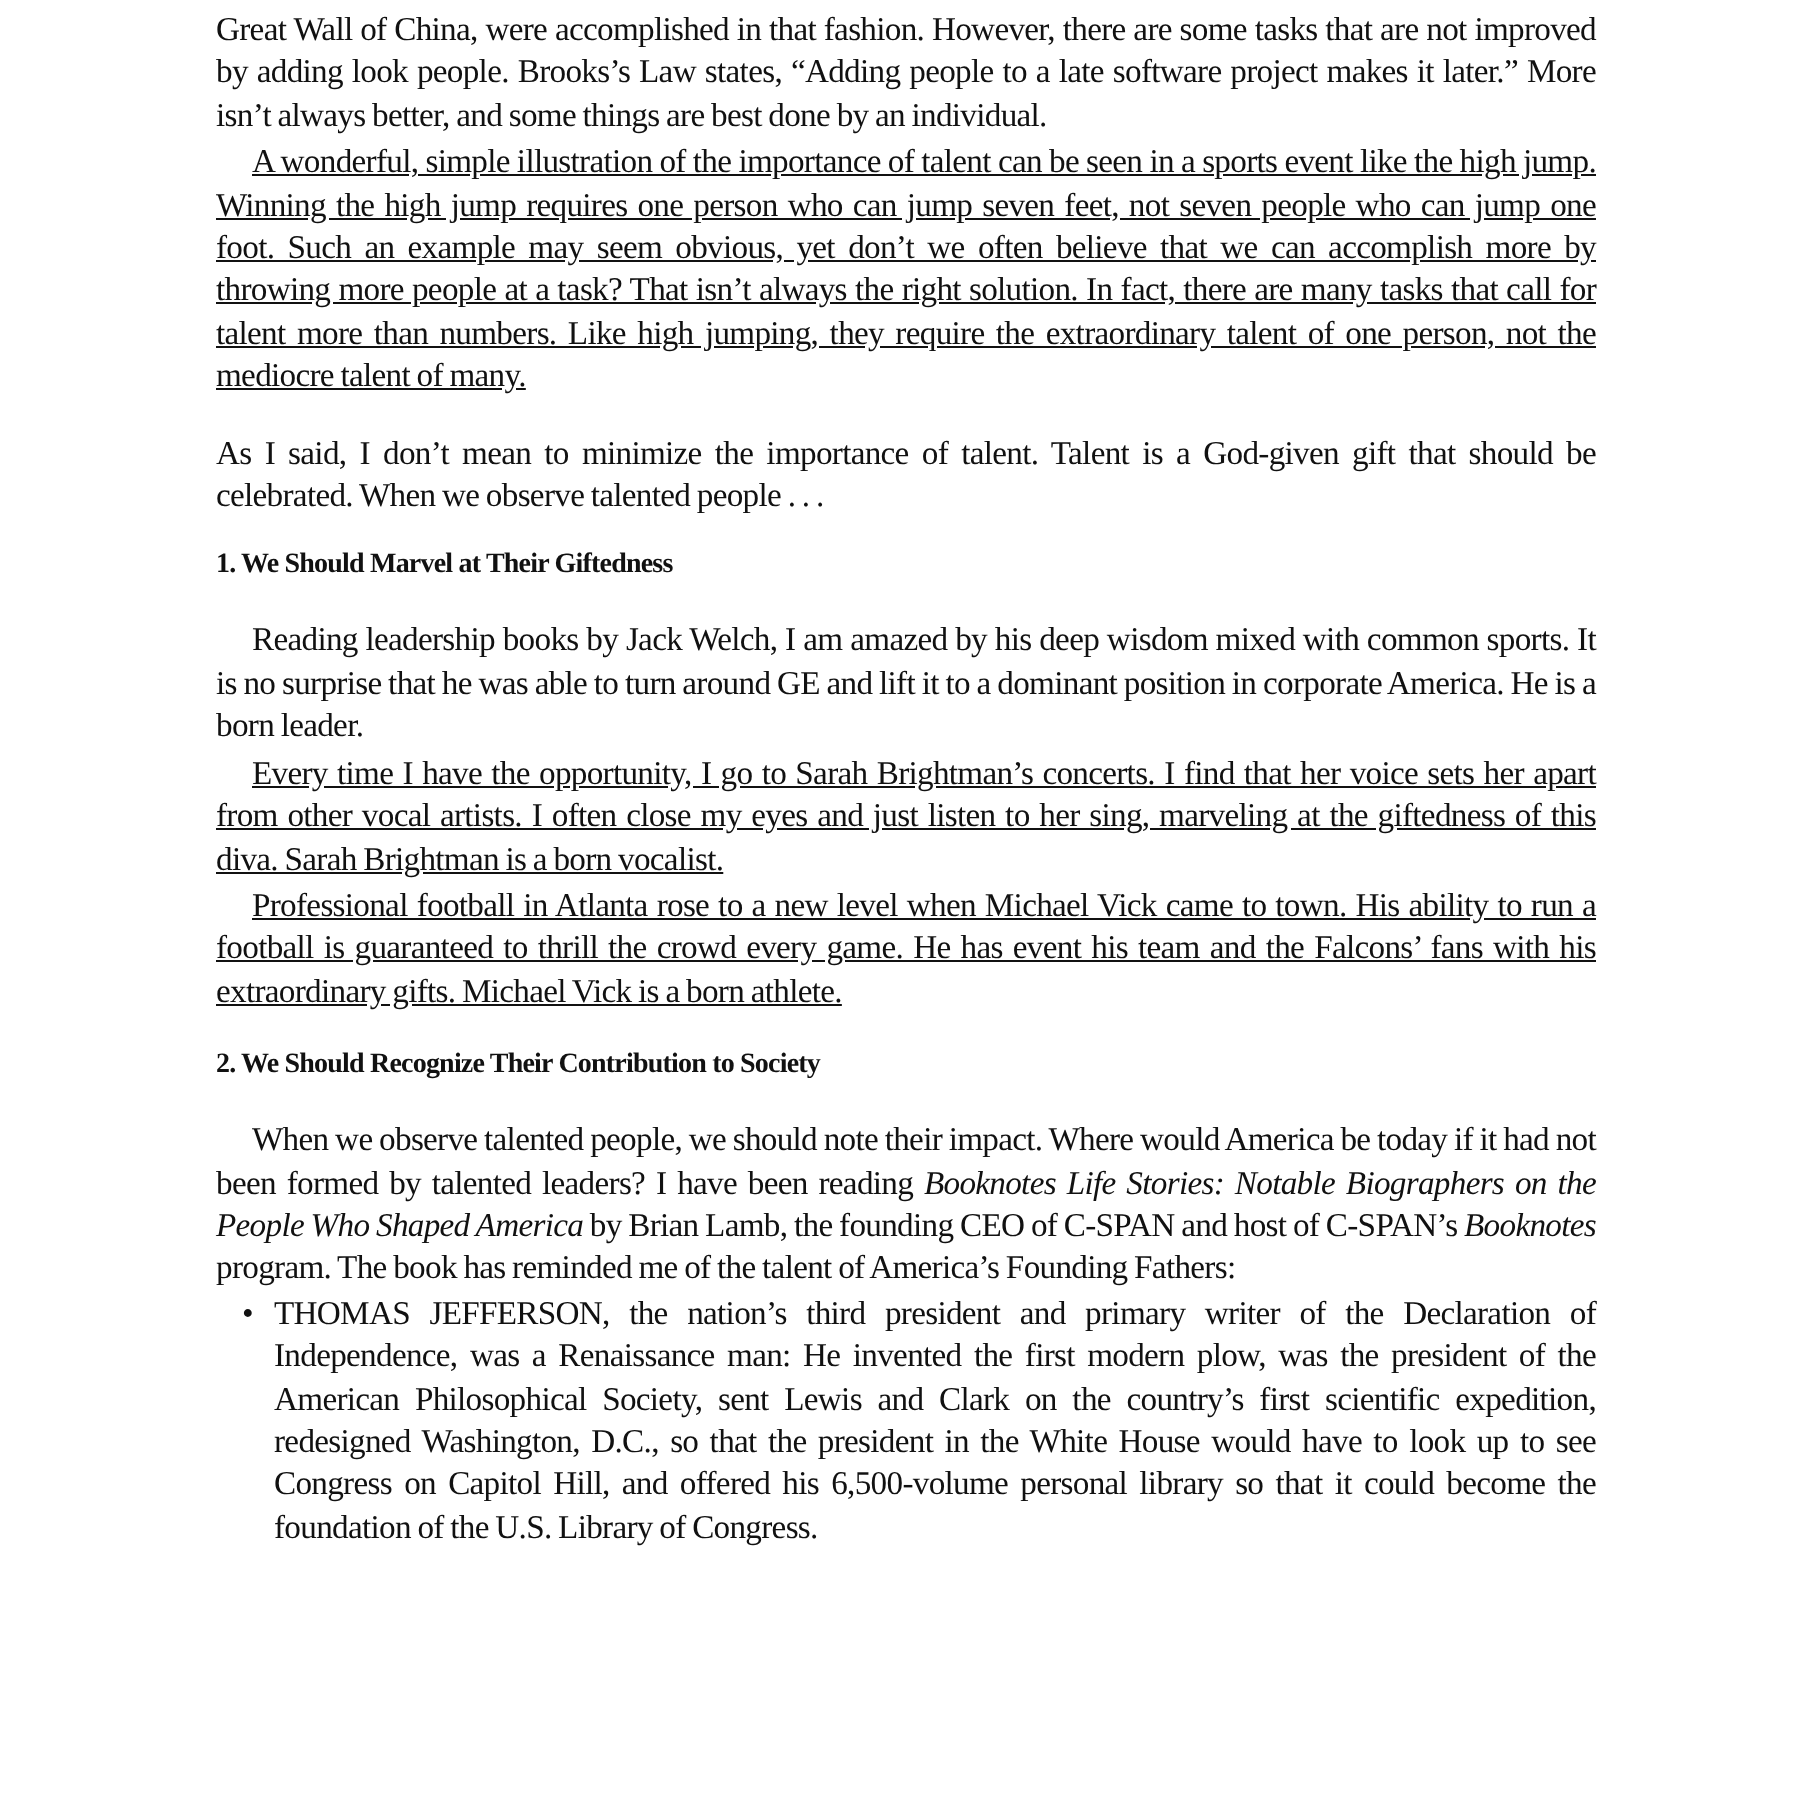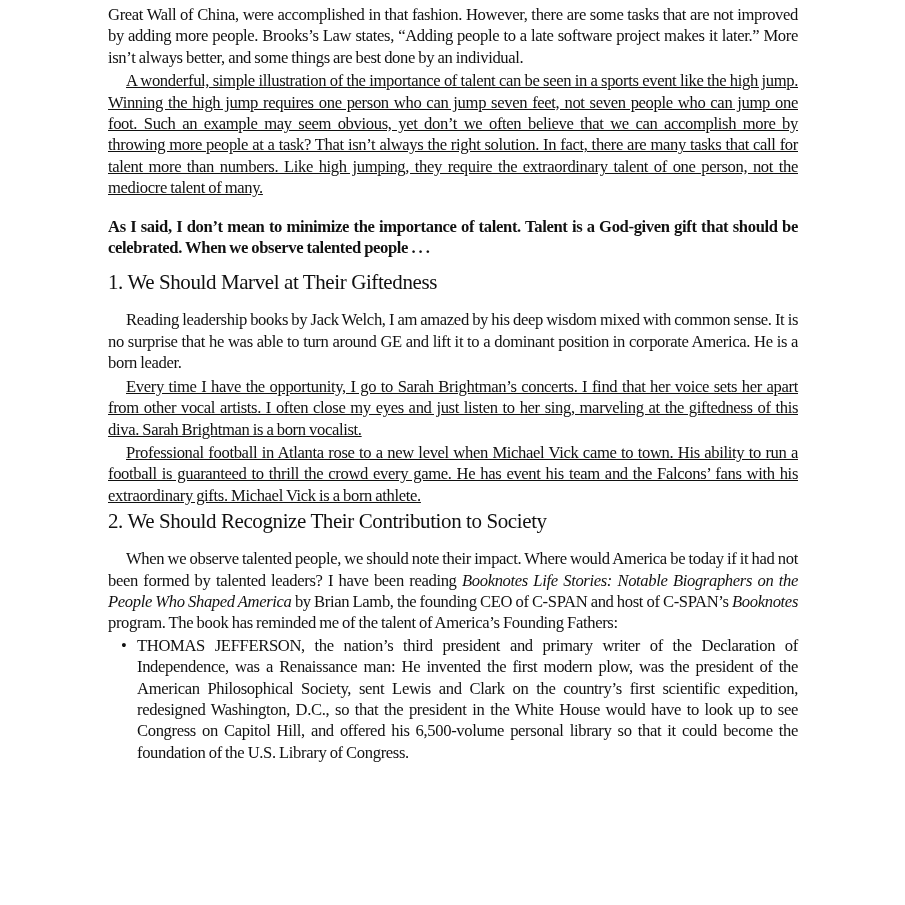--- a/index.html
+++ b/index.html
@@ -41,34 +41,33 @@
     .section-title {
       text-align: center;
       font-size: 23px;
       letter-spacing: -0.3px;
       font-weight: normal;
       margin: 27px 0 0 0;
       line-height: 28px;
     }
     .after-title {
       margin-top: 17px;
-      font-weight: bold;
     }
     .subhead {
-      font-weight: normal;
-      font-size: 21px;
+      font-weight: bold;
+      font-size: 14px;
       letter-spacing: -0.4px;
       margin: 14px 0 0 0;
       line-height: 21px;
     }
     .subhead + .line-block {
       margin-top: 16px;
     }
     .gap-before-subhead {
-      margin-top: 5px;
+      margin-top: 16px;
     }
     ul.bullets {
       list-style: none;
       margin: 1px 0 0 0;
       padding: 0 0 0 29px;
     }
     ul.bullets li {
       position: relative;
     }
     ul.bullets li .bullet {
@@ -77,33 +76,33 @@
       top: 0;
     }
     em { font-style: italic; }
   </style>
 </head>
 <body>
 
 <div class="page">
 
   <div class="line-block">
-    <p>Great Wall of China, were accomplished in that fashion. However, there are some tasks that are not improved by adding more people. Brooks’s Law states, “Adding people to a late software project makes it later.” More isn’t always better, and some things are best done by an individual.</p>
+    <p>Great Wall of China, were accomplished in that fashion. However, there are some tasks that are not improved by adding look people. Brooks’s Law states, “Adding people to a late software project makes it later.” More isn’t always better, and some things are best done by an individual.</p>
     <p class="indent">A wonderful, simple illustration of the importance of talent can be seen in a sports event like the high jump. Winning the high jump requires one person who can jump seven feet, not seven people who can jump one foot. Such an example may seem obvious, yet don’t we often believe that we can accomplish more by throwing more people at a task? That isn’t always the right solution. In fact, there are many tasks that call for talent more than numbers. Like high jumping, they require the extraordinary talent of one person, not the mediocre talent of many.</p>
   </div>
 
 
   <div class="line-block after-title">
     <p>As I said, I don’t mean to minimize the importance of talent. Talent is a God-given gift that should be celebrated. When we observe talented people . . .</p>
   </div>
 
   <h3 class="subhead">1. We Should Marvel at Their Giftedness</h3>
 
   <div class="line-block">
-    <p class="indent">Reading leadership books by Jack Welch, I am amazed by his deep wisdom mixed with common sense. It is no surprise that he was able to turn around GE and lift it to a dominant position in corporate America. He is a born leader.</p>
+    <p class="indent">Reading leadership books by Jack Welch, I am amazed by his deep wisdom mixed with common sports. It is no surprise that he was able to turn around GE and lift it to a dominant position in corporate America. He is a born leader.</p>
     <p class="indent">Every time I have the opportunity, I go to Sarah Brightman’s concerts. I find that her voice sets her apart from other vocal artists. I often close my eyes and just listen to her sing, marveling at the giftedness of this diva. Sarah Brightman is a born vocalist.</p>
     <p class="indent">Professional football in Atlanta rose to a new level when Michael Vick came to town. His ability to run a football is guaranteed to thrill the crowd every game. He has event his team and the Falcons’ fans with his extraordinary gifts. Michael Vick is a born athlete.</p>
   </div>
 
   <h3 class="subhead gap-before-subhead">2. We Should Recognize Their Contribution to Society</h3>
 
   <div class="line-block">
     <p class="indent"><span>When we observe talented people, we should note their impact. Where would America be today if it had not been formed by talented leaders? I have been reading </span><em>Booknotes Life Stories: Notable Biographers on the People Who Shaped America</em><span> by Brian Lamb, the founding CEO of C-SPAN and host of C-SPAN’s </span><em>Booknotes</em><span> program. The book has reminded me of the talent of America’s Founding Fathers:</span></p>
 
     <ul class="bullets">

